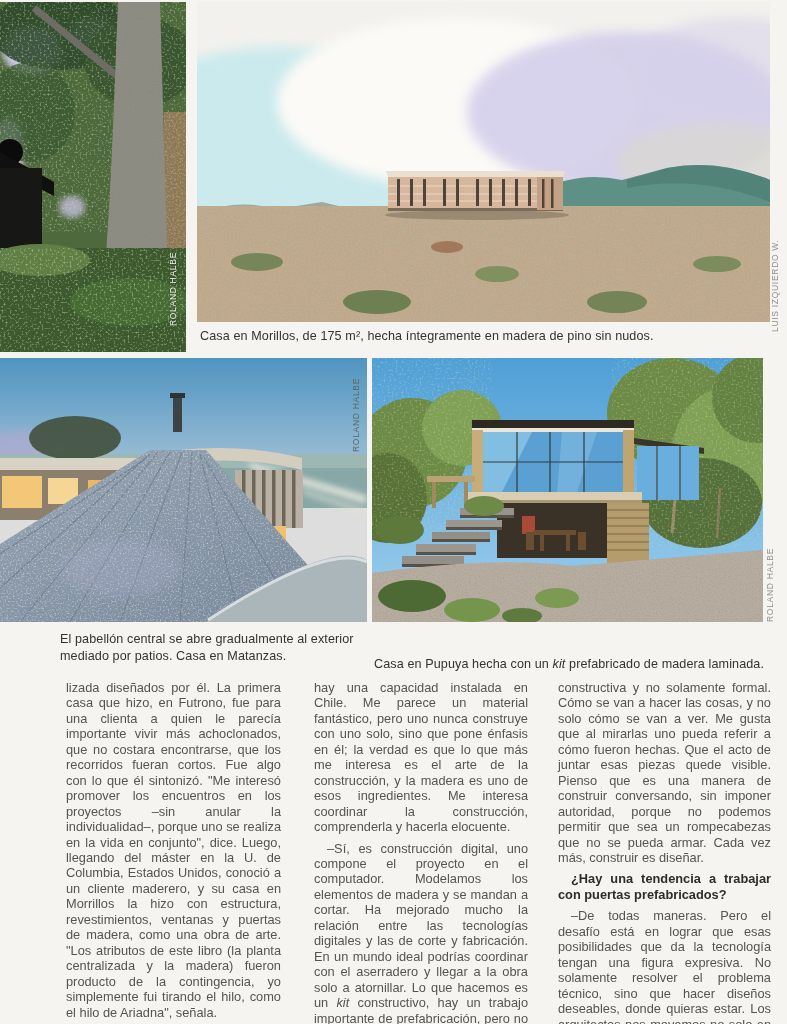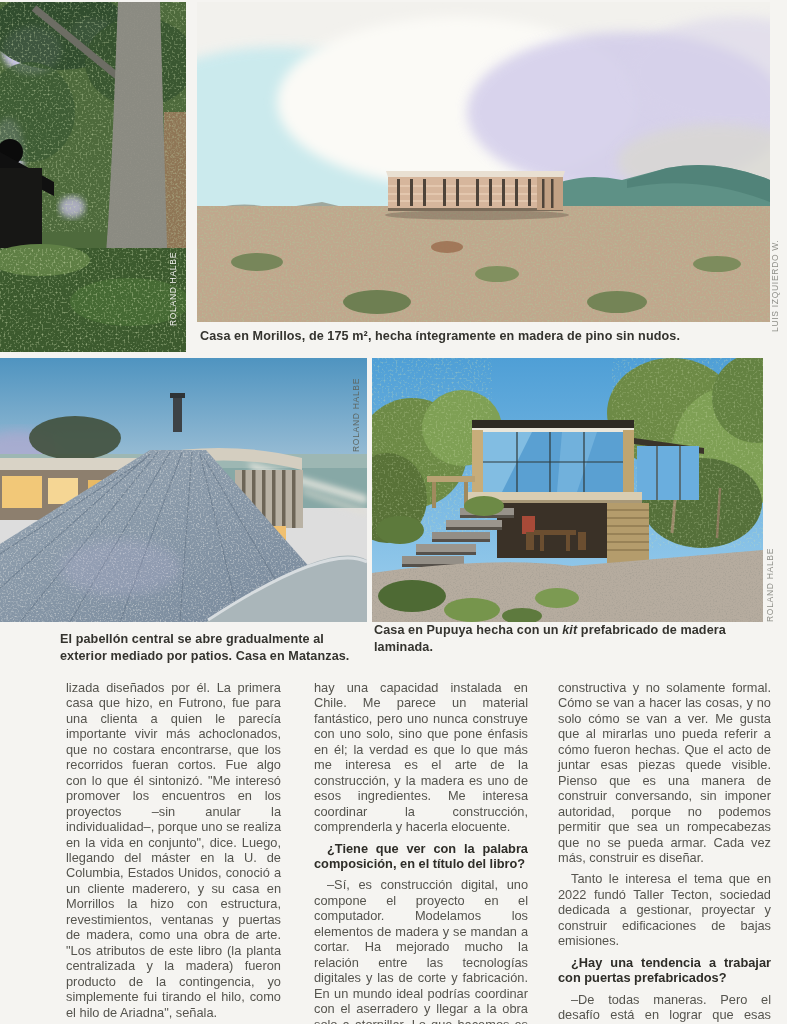--- a/index.html
+++ b/index.html
@@ -5,21 +5,21 @@
   html,body{margin:0;padding:0;}
   body{width:787px;height:1024px;background:#f5f4f1;position:relative;overflow:hidden;
        font-family:"Liberation Sans",sans-serif;}
   .photo{position:absolute;overflow:hidden;background:#ddd;}
   .photo svg{display:block;width:100%;height:100%;}
   .credit{position:absolute;writing-mode:vertical-rl;transform:rotate(180deg);
           font-size:8.5px;letter-spacing:.7px;color:#8f8f89;white-space:nowrap;
           font-family:"Liberation Sans",sans-serif;}
   .credit.onphoto{color:#f2f2ee;text-shadow:0 0 2px rgba(0,0,0,.35);}
   .credit.dark{color:#5d6662;}
-  .caption{position:absolute;font-size:12.6px;line-height:16.5px;font-weight:700;
+  .caption{position:absolute;font-size:12.6px;line-height:16.5px;font-weight:400;
            color:#34332e;letter-spacing:.1px;}
   .caption i{font-style:italic;}
   .article-col{position:absolute;top:674px;font-size:12.8px;line-height:15.45px;
                color:#55544e;}
   .blk{margin:6px;text-align:justify;text-indent:13px;}
   .blk.cont{text-indent:0;}
   .blk.question{font-weight:700;color:#2e2d28;}
 </style>
 </head>
 <body>
@@ -307,30 +307,28 @@
       <ellipse cx="40" cy="238" rx="34" ry="16" fill="#4e6a34"></ellipse>
       <ellipse cx="100" cy="252" rx="28" ry="12" fill="#76954c"></ellipse>
       <ellipse cx="185" cy="240" rx="22" ry="10" fill="#7c9a52"></ellipse>
       <ellipse cx="150" cy="258" rx="20" ry="8" fill="#5e7a3e"></ellipse>
     </g>
   </svg>
 </figure>
 <span class="credit" style="left:765px;top:540px;height:82px;">ROLAND HALBE</span>
 
 <div class="caption" style="left:60px;top:631px;width:302px;">El pabellón central se abre gradualmente al exterior mediado por patios. Casa en Matanzas.</div>
-<div class="caption" style="left:374px;top:622px;width:392px;">Casa en Pupuya hecha con un <i>kit</i> prefabricado de madera laminada.</div>
+<div class="caption" style="left:374px;top:656px;width:392px;">Casa en Pupuya hecha con un <i>kit</i> prefabricado de madera laminada.</div>
 
 <div class="article-col" style="left:60px;width:227px;">
     <p class="blk cont">lizada diseñados por él. La primera casa que hizo, en Futrono, fue para una clienta a quien le parecía importante vivir más achoclonados, que no costara encontrarse, que los recorridos fueran cortos. Fue algo con lo que él sintonizó. "Me interesó promover los encuentros en los proyectos –sin anular la individualidad–, porque uno se realiza en la vida en conjunto", dice. Luego, llegando del máster en la U. de Columbia, Estados Unidos, conoció a un cliente maderero, y su casa en Morrillos la hizo con estructura, revestimientos, ventanas y puertas de madera, como una obra de arte. "Los atributos de este libro (la planta centralizada y la madera) fueron producto de la contingencia, yo simplemente fui tirando el hilo, como el hilo de Ariadna", señala.</p>
     <p class="blk question">¿Por qué te primera este material?</p>
     <p class="blk para">–He ido aprendiendo y entendiendo sus implicancias térmicas, estéticas, el proceso de la huella de carbono, donde la madera tiene un rol protagónico, porque actúa como una alcancía capturando carbono. Además, es renovable, y</p>
   </div>
 <div class="article-col" style="left:308px;width:226px;">
     <p class="blk cont">hay una capacidad instalada en Chile. Me parece un material fantástico, pero uno nunca construye con uno solo, sino que pone énfasis en él; la verdad es que lo que más me interesa es el arte de la construcción, y la madera es uno de esos ingredientes. Me interesa coordinar la construcción, comprenderla y hacerla elocuente.</p>
-    <p class="blk question">¿Tiene que ver con la palabra composición, en el título del libro?</p>
     <p class="blk para">–Sí, es construcción digital, uno compone el proyecto en el computador. Modelamos los elementos de madera y se mandan a cortar. Ha mejorado mucho la relación entre las tecnologías digitales y las de corte y fabricación. En un mundo ideal podrías coordinar con el aserradero y llegar a la obra solo a atornillar. Lo que hacemos es un <i>kit</i> constructivo, hay un trabajo importante de prefabricación, pero no es un proceso en serie, sino que son piezas customizadas.</p>
   </div>
 <div class="article-col" style="left:552px;width:225px;">
     <p class="blk cont">constructiva y no solamente formal. Cómo se van a hacer las cosas, y no solo cómo se van a ver. Me gusta que al mirarlas uno pueda referir a cómo fueron hechas. Que el acto de juntar esas piezas quede visible. Pienso que es una manera de construir conversando, sin imponer autoridad, porque no podemos permitir que sea un rompecabezas que no se pueda armar. Cada vez más, construir es diseñar.</p>
-    <p class="blk para">Tanto le interesa el tema que en 2022 fundó Taller Tecton, sociedad dedicada a gestionar, proyectar y construir edificaciones de bajas emisiones.</p>
     <p class="blk question">¿Hay una tendencia a trabajar con puertas prefabricados?</p>
     <p class="blk para">–De todas maneras. Pero el desafío está en lograr que esas posibilidades que da la tecnología tengan una figura expresiva. No solamente resolver el problema técnico, sino que hacer diseños deseables, donde quieras estar. Los arquitectos nos movemos no solo en el ámbito de la necesidad, sino que satisfaciendo y creando deseos. </p>
   </div>
 
 </body></html>

